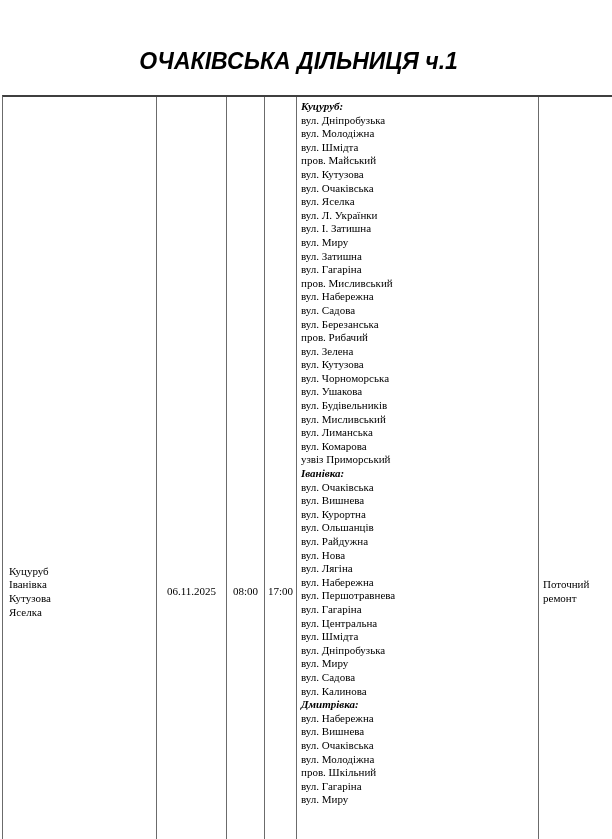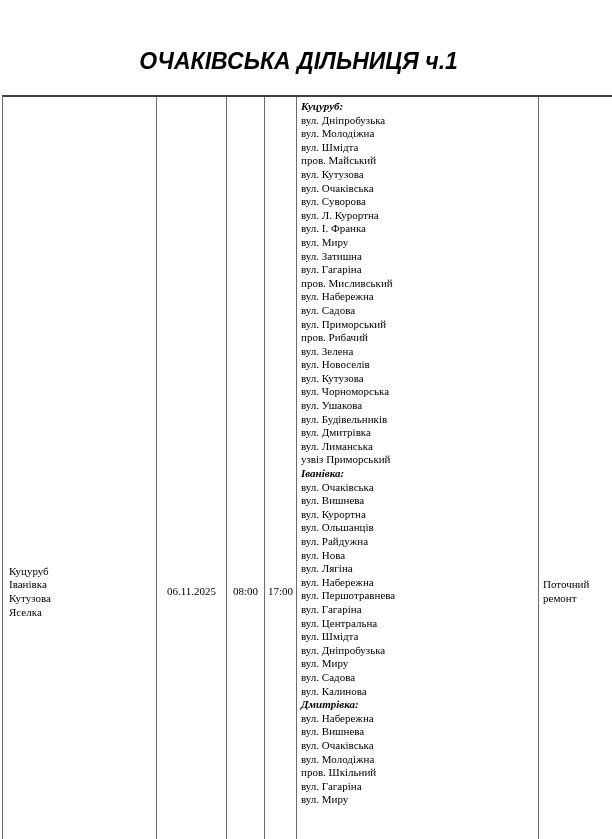--- a/index.html
+++ b/index.html
@@ -109,39 +109,39 @@
   <div class="cell c-streets">
     <div>
 
     <div class="street-line bold">Куцуруб:</div>
         <div class="street-line">вул. Дніпробузька</div>
         <div class="street-line">вул. Молодіжна</div>
         <div class="street-line">вул. Шмідта</div>
         <div class="street-line">пров. Майський</div>
         <div class="street-line">вул. Кутузова</div>
         <div class="street-line">вул. Очаківська</div>
-        <div class="street-line">вул. Суворова</div>
-        <div class="street-line">вул. Л. Курортна</div>
-        <div class="street-line">вул. І. Франка</div>
+        <div class="street-line">вул. Яселка</div>
+        <div class="street-line">вул. Л. Українки</div>
+        <div class="street-line">вул. І. Затишна</div>
         <div class="street-line">вул. Миру</div>
         <div class="street-line">вул. Затишна</div>
         <div class="street-line">вул. Гагаріна</div>
         <div class="street-line">пров. Мисливський</div>
         <div class="street-line">вул. Набережна</div>
         <div class="street-line">вул. Садова</div>
-        <div class="street-line">вул. Приморський</div>
+        <div class="street-line">вул. Березанська</div>
         <div class="street-line">пров. Рибачий</div>
         <div class="street-line">вул. Зелена</div>
-        <div class="street-line">вул. Новоселів</div>
         <div class="street-line">вул. Кутузова</div>
         <div class="street-line">вул. Чорноморська</div>
         <div class="street-line">вул. Ушакова</div>
         <div class="street-line">вул. Будівельників</div>
-        <div class="street-line">вул. Дмитрівка</div>
+        <div class="street-line">вул. Мисливський</div>
         <div class="street-line">вул. Лиманська</div>
+        <div class="street-line">вул. Комарова</div>
         <div class="street-line">узвіз Приморський</div>
         <div class="street-line bold">Іванівка:</div>
         <div class="street-line">вул. Очаківська</div>
         <div class="street-line">вул. Вишнева</div>
         <div class="street-line">вул. Курортна</div>
         <div class="street-line">вул. Ольшанців</div>
         <div class="street-line">вул. Райдужна</div>
         <div class="street-line">вул. Нова</div>
         <div class="street-line">вул. Лягіна</div>
         <div class="street-line">вул. Набережна</div>

